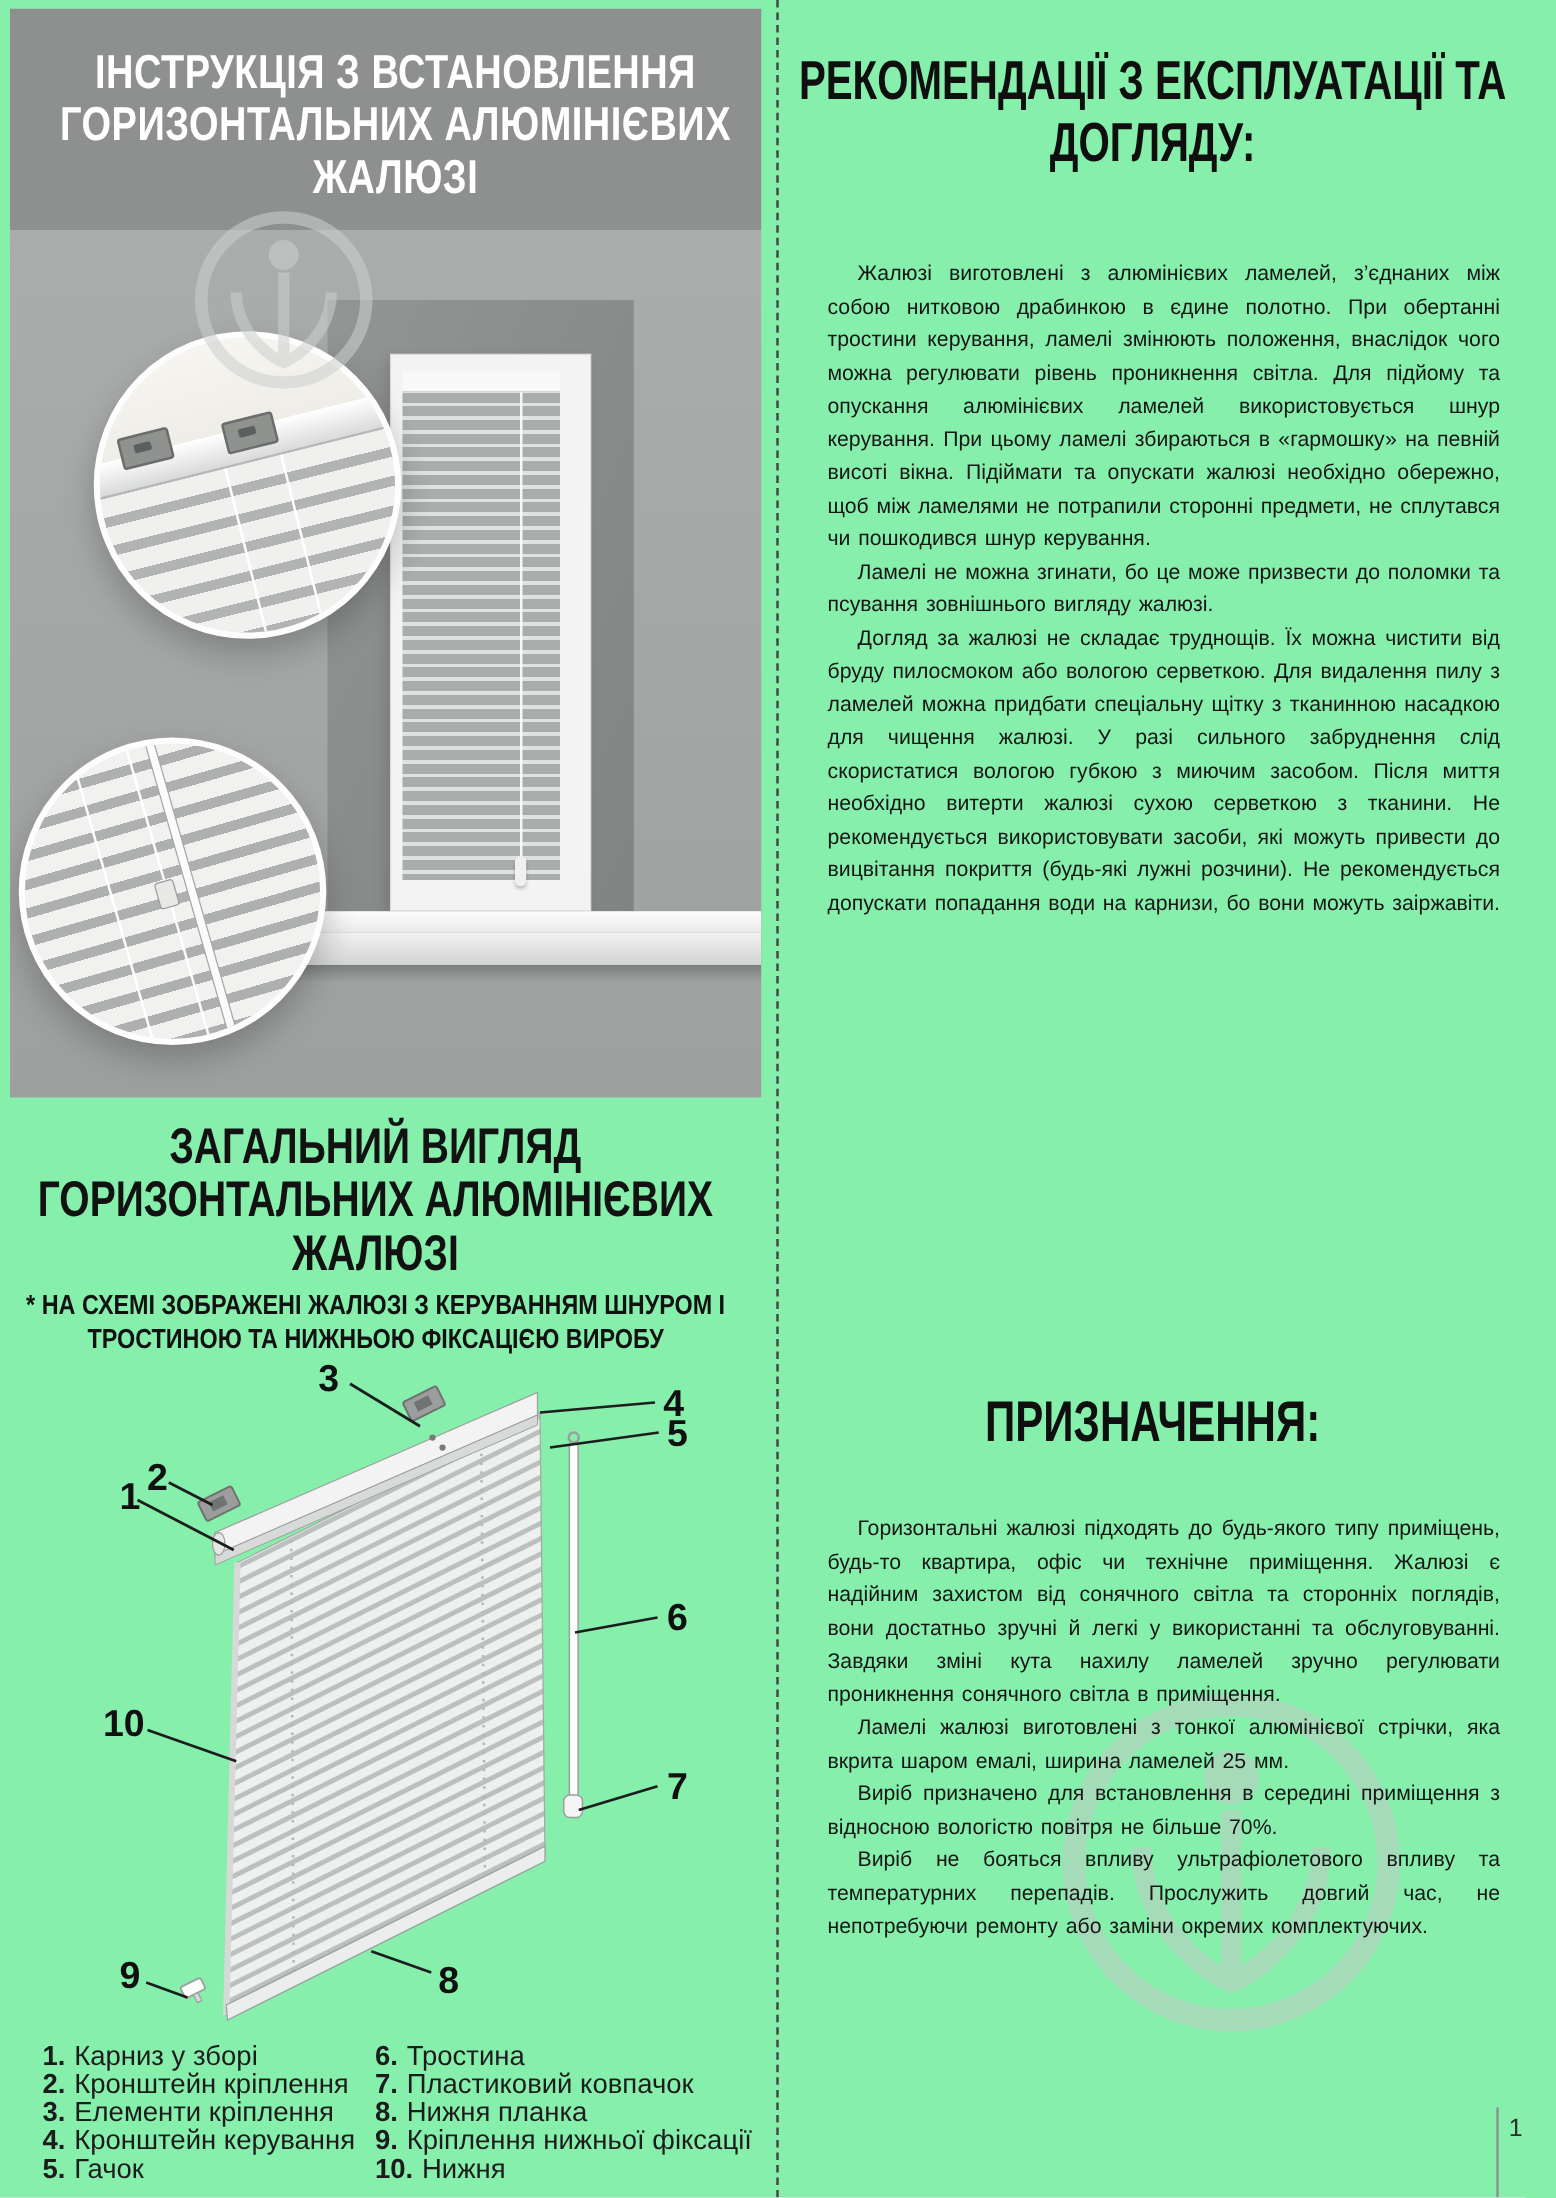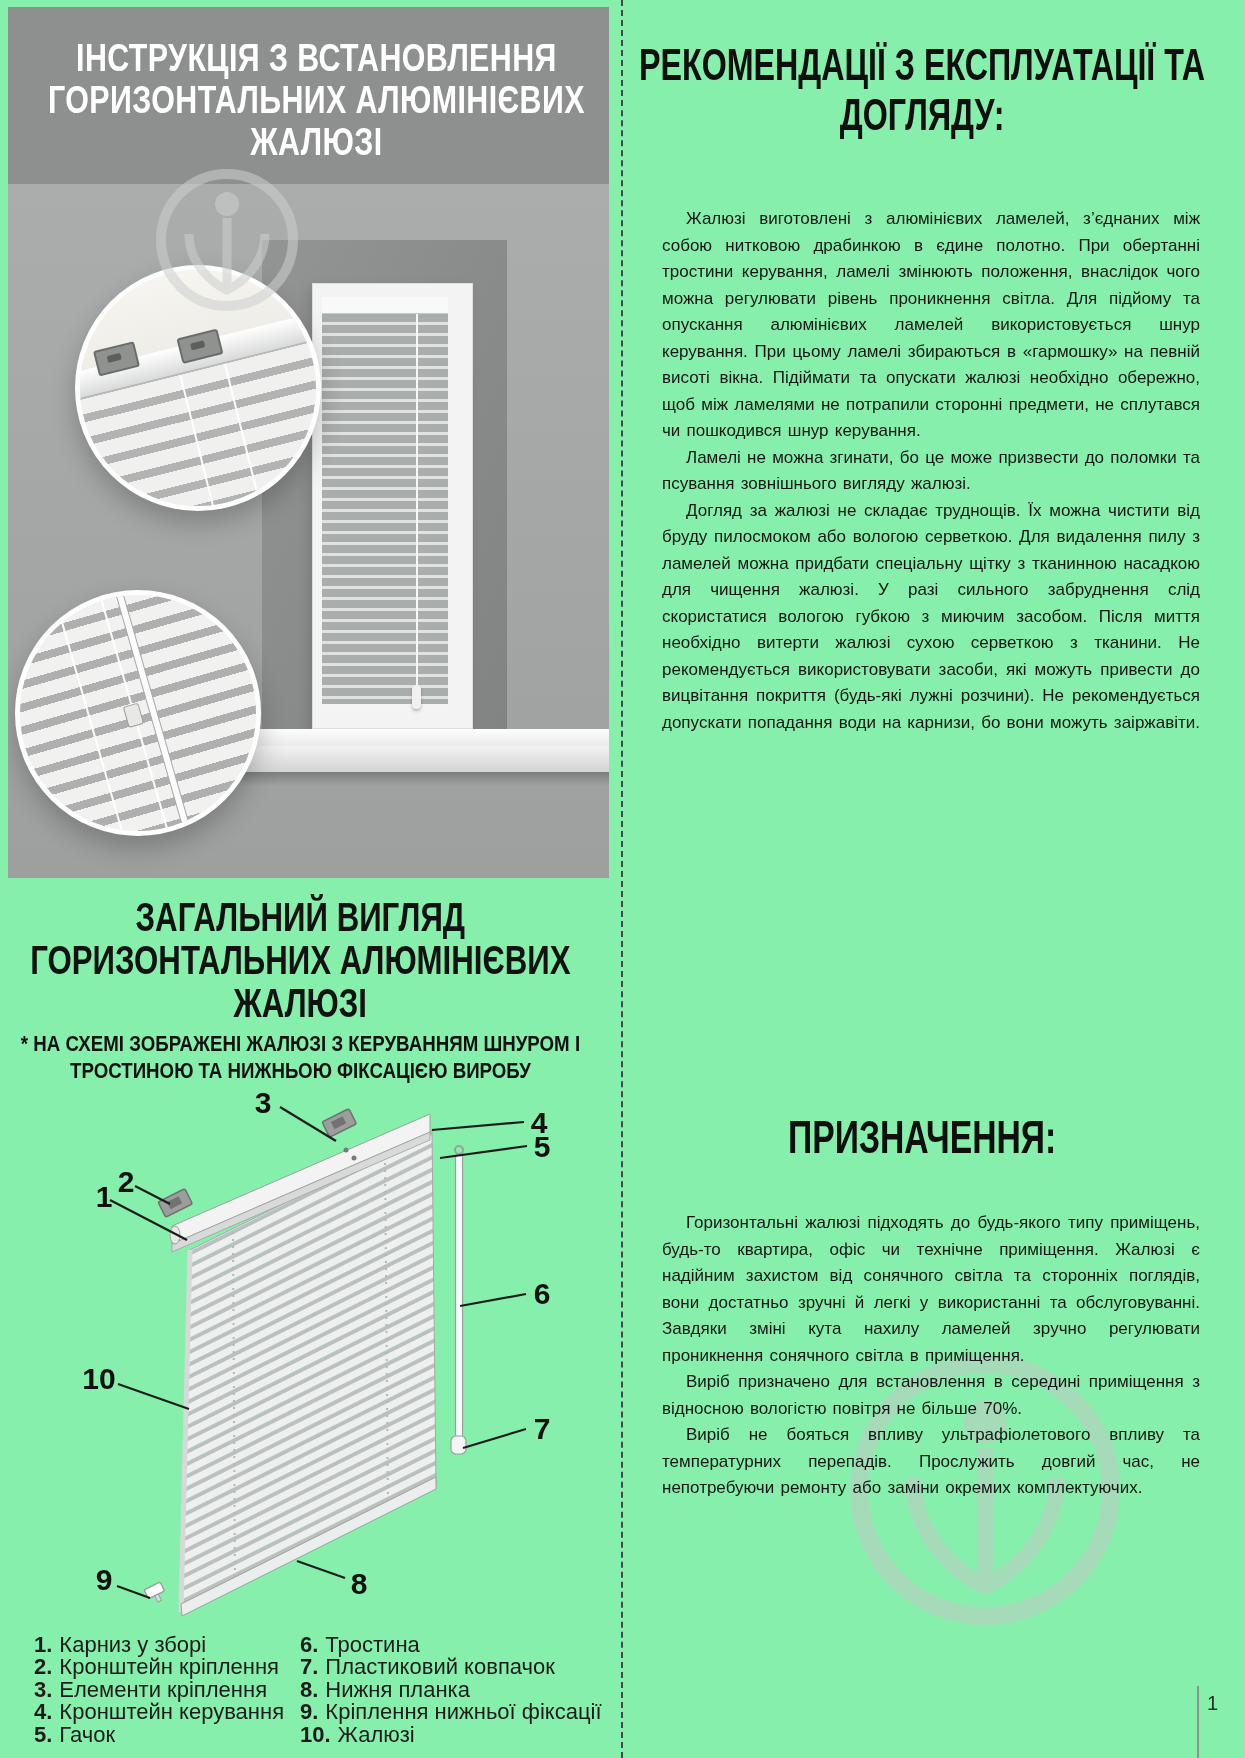--- a/index.html
+++ b/index.html
@@ -205,21 +205,21 @@
     <div><span class="lg-num">2.</span><span>Кронштейн кріплення</span></div>
     <div><span class="lg-num">3.</span><span>Елементи кріплення</span></div>
     <div><span class="lg-num">4.</span><span>Кронштейн керування</span></div>
     <div><span class="lg-num">5.</span><span>Гачок</span></div>
   </div>
   <div class="legend-col" style="left:300px;top:1634px;">
     <div><span class="lg-num">6.</span><span>Тростина</span></div>
     <div><span class="lg-num">7.</span><span>Пластиковий ковпачок</span></div>
     <div><span class="lg-num">8.</span><span>Нижня планка</span></div>
     <div><span class="lg-num">9.</span><span>Кріплення нижньої фіксації</span></div>
-    <div><span class="lg-num">10.</span><span>Жалюзі</span></div>
+    <div><span class="lg-num">10.</span><span>Нижня</span></div>
   </div>
 
   <svg class="watermark" style="left:835px;top:1340px;" width="300" height="300" viewBox="-150 -150 300 300" opacity="0.5">
     <g stroke="#c6c9c8" fill="none" stroke-width="18">
       <circle cx="0" cy="0" r="126"></circle>
       <circle cx="0" cy="-68" r="22" fill="#c6c9c8" stroke="none"></circle>
       <path d="M-72,-12 C-72,46 -27,84 0,96 C27,84 72,46 72,-12" stroke-width="16"></path>
       <path d="M0,-42 L0,92" stroke-width="16"></path>
     </g>
   </svg>
@@ -229,20 +229,21 @@
   <div class="rc-body" style="top:206px;">
     <p>Жалюзі виготовлені з алюмінієвих ламелей, з’єднаних між собою нитковою драбинкою в єдине полотно. При обертанні тростини керування, ламелі змінюють положення, внаслідок чого можна регулювати рівень проникнення світла. Для підйому та опускання алюмінієвих ламелей використовується шнур керування. При цьому ламелі збираються в «гармошку» на певній висоті вікна. Підіймати та опускати жалюзі необхідно обережно, щоб між ламелями не потрапили сторонні предмети, не сплутався чи пошкодився шнур керування.</p>
     <p>Ламелі не можна згинати, бо це може призвести до поломки та псування зовнішнього вигляду жалюзі.</p>
     <p>Догляд за жалюзі не складає труднощів. Їх можна чистити від бруду пилосмоком або вологою серветкою. Для видалення пилу з ламелей можна придбати спеціальну щітку з тканинною насадкою для чищення жалюзі. У разі сильного забруднення слід скористатися вологою губкою з миючим засобом. Після миття необхідно витерти жалюзі сухою серветкою з тканини. Не рекомендується використовувати засоби, які можуть привести до вицвітання покриття (будь-які лужні розчини). Не рекомендується допускати попадання води на карнизи, бо вони можуть заіржавіти.</p>
   </div>
 
   <div class="sec-title" style="top:1112px;font-size:46px;">ПРИЗНАЧЕННЯ:</div>
 
   <div class="rc-body" style="top:1210px;">
     <p>Горизонтальні жалюзі підходять до будь-якого типу приміщень, будь-то квартира, офіс чи технічне приміщення. Жалюзі є надійним захистом від сонячного світла та сторонніх поглядів, вони достатньо зручні й легкі у використанні та обслуговуванні. Завдяки зміні кута нахилу ламелей зручно регулювати проникнення сонячного світла в приміщення.</p>
+    <p>Ламелі жалюзі виготовлені з тонкої алюмінієвої стрічки, яка вкрита шаром емалі, ширина ламелей 25 мм.</p>
     <p>Виріб призначено для встановлення в середині приміщення з відносною вологістю повітря не більше 70%.</p>
     <p>Виріб не бояться впливу ультрафіолетового впливу та температурних перепадів. Прослужить довгий час, не непотребуючи ремонту або заміни окремих комплектуючих.</p>
   </div>
 
   <div class="footer-rule"></div>
   <div class="page-num">1</div>
 
 </div>
 
 </body></html>

